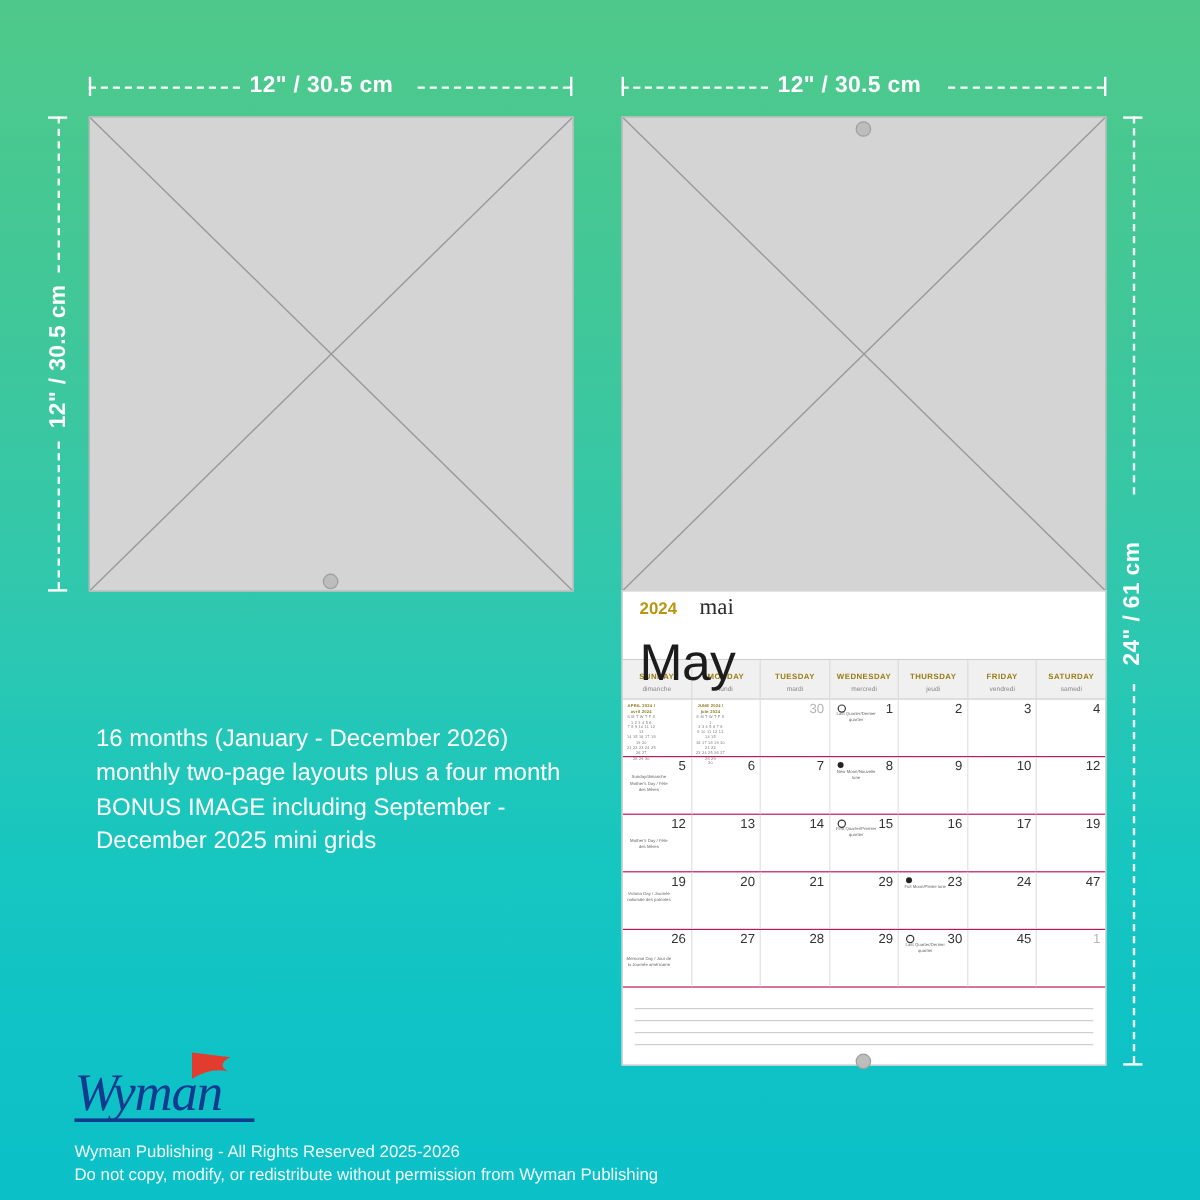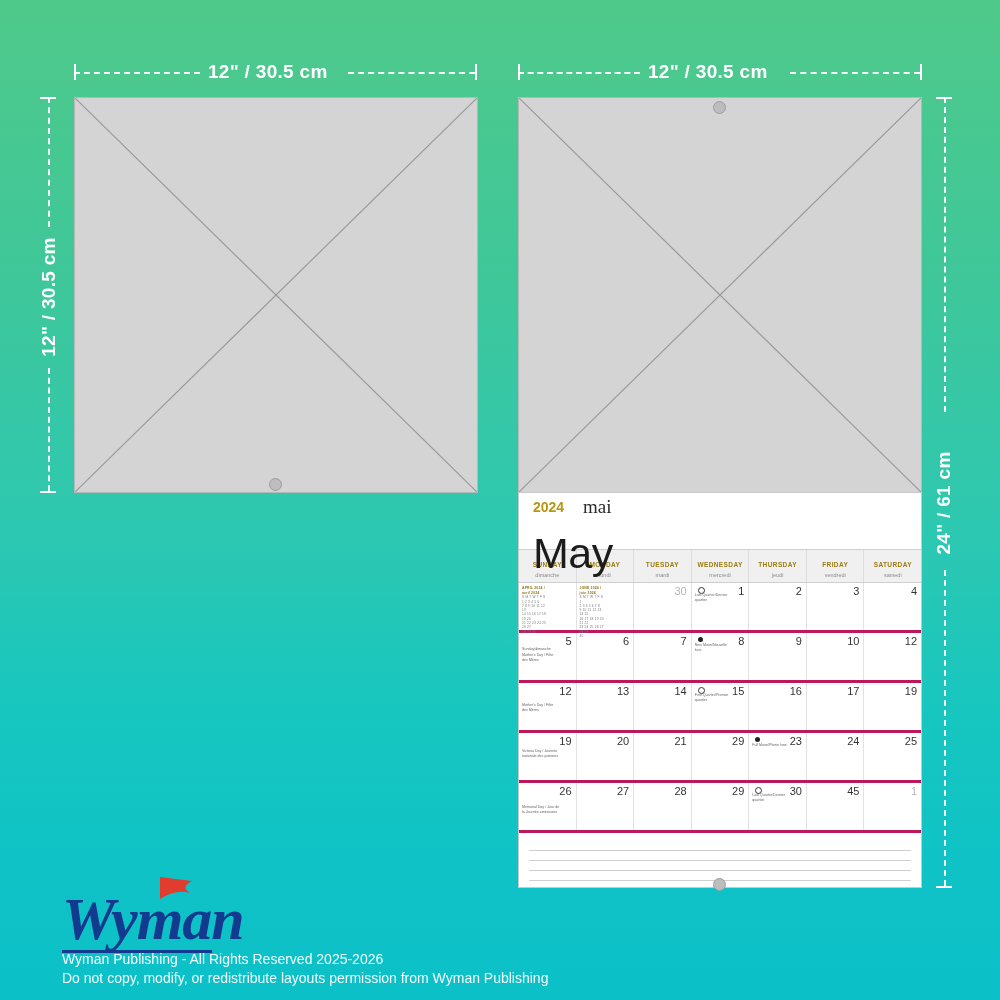--- a/index.html
+++ b/index.html
@@ -40,22 +40,22 @@
   .headline{
     position:absolute;color:#ffffff;font-size:34px;font-weight:700;letter-spacing:.2px;
   }
   .subcopy{
     position:absolute;color:#ffffff;font-size:20px;line-height:1.42;font-weight:400;
   }
 
   
   .logo-wrap{position:absolute;}
   .logo-text{
-    font-family:"Liberation Serif",serif;font-style:italic;font-weight:700;
-    font-size:60px;color:#123a8f;letter-spacing:-1px;text-align:center;
+    font-family:"Liberation Serif",serif;font-style:italic;font-weight:400;
+    font-size:44px;color:#123a8f;letter-spacing:-1px;
   }
   .logo-rule{height:3px;background:#123a8f;width:150px;margin-top:-4px;}
   .copyright{
     position:absolute;color:#ffffff;font-size:14px;line-height:1.35;opacity:.95;
   }
 
   
   .cal{
     position:absolute;background:#ffffff;border:1px solid #c9c9c9;overflow:hidden;
   }
@@ -71,21 +71,21 @@
     position:absolute;left:14px;top:14px;font-family:Liberation Sans, sans-serif;
     font-size:43px;color:#1c1c1c;letter-spacing:-.5px;margin-top:22px;
   }
   .dow-row{display:flex;background:#f0f0f0;border-top:1px solid #cfcfcf;border-bottom:1px solid #cfcfcf;}
   .dow{
     flex:1;text-align:center;padding:3px 0 4px;border-right:1px solid #dcdcdc;
   }
   .dow:last-child{border-right:none;}
   .dow .en{font-size:6.5px;font-weight:700;color:#9a7c12;letter-spacing:.4px;}
   .dow .fr{font-size:5.5px;color:#8a8a8a;display:block;margin-top:1px;}
-  .week{display:flex;border-bottom:3px solid #be185d;height:47px;}
+  .week{display:flex;border-bottom:1px solid #be185d;height:47px;text-align:center;}
   .cell{
     flex:1;border-right:1px solid #e2e2e2;position:relative;padding:2px 3px;
     box-sizing:border-box;
   }
   .cell:last-child{border-right:none;}
   .cell .num{
     position:absolute;right:4px;top:2px;font-size:11px;color:#333;font-weight:400;
   }
   .cell.muted .num{color:#b5b5b5;}
   .cell .ev{
@@ -308,21 +308,21 @@
       </div>
       <div class="cell">
         <div class="num">23</div>
         <div class="moon" style="left:6px;top:4px;transform:none;"></div>
         <div class="ev" style="margin-top:8px;">Full Moon/Pleine lune</div>
       </div>
       <div class="cell">
         <div class="num">24</div>
       </div>
       <div class="cell">
-        <div class="num">25</div>
+        <div class="num">47</div>
       </div>
     </div>
 
     <div class="week">
       <div class="cell">
         <div class="num">26</div>
         <div class="ev" style="margin-top:20px;">Memorial Day / Jour de la Journée américaine</div>
       </div>
       <div class="cell">
         <div class="num">27</div>
@@ -352,27 +352,28 @@
       <div class="note-line"></div>
       <div class="note-line"></div>
     </div>
 
     <div class="cal-footer">
       
     </div>
   </div>
   <div class="hole" style="left:713px;top:878px;"></div>
 
+  <div class="subcopy" style="left:80px;top:602px;width:412px;">16 months (January - December 2026) monthly two-page layouts plus a four month BONUS IMAGE including September - December 2025 mini grids</div>
 
   <div class="logo-wrap" style="left:62px;top:885px;">
     <svg width="36" height="26" viewBox="0 0 36 26" style="position:absolute;left:96px;top:-10px;">
       <path d="M2 24 L2 2 L34 6 Q22 12 32 18 Q18 14 2 24 Z" fill="#e23c2e"></path>
     </svg>
     <div class="logo-text">Wyman</div>
     <div class="logo-rule"></div>
   </div>
 
   <div class="copyright" style="left:62px;top:950px;">
     <div>Wyman Publishing - All Rights Reserved 2025-2026</div>
-    <div>Do not copy, modify, or redistribute layouts permission from Wyman Publishing</div>
+    <div>Do not copy, modify, or redistribute without permission from Wyman Publishing</div>
   </div>
 
 </div>
 
 </body></html>

